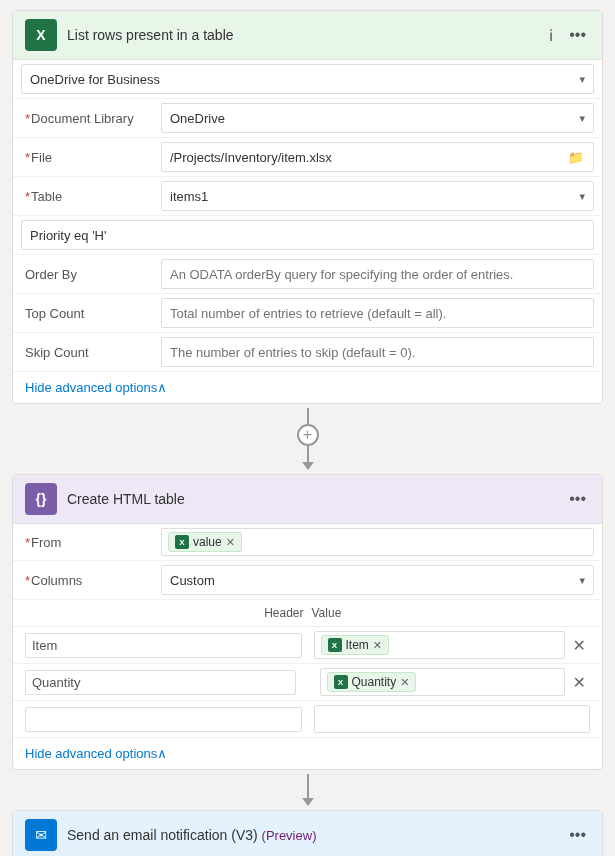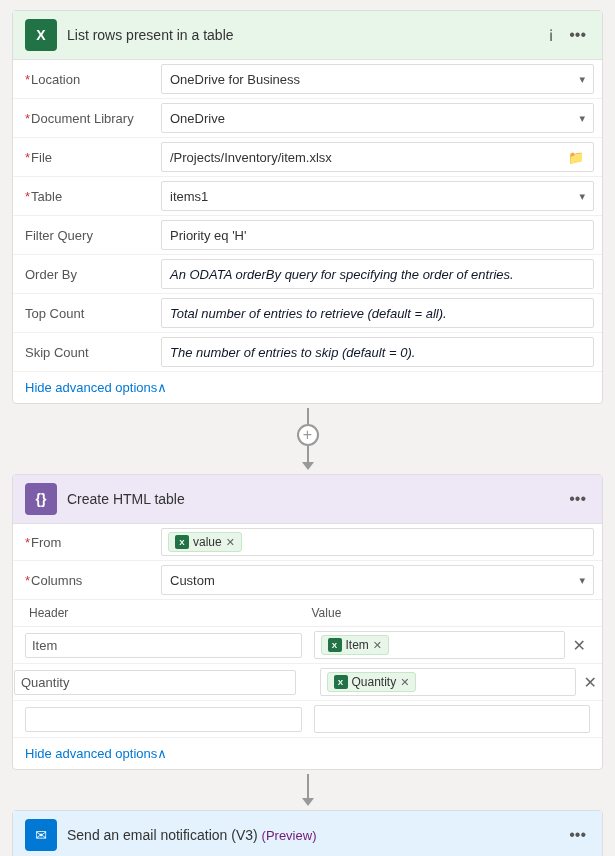--- a/index.html
+++ b/index.html
@@ -133,22 +133,21 @@
       font-size: 13px;
       background: #fff;
       color: #333;
       display: flex;
       align-items: center;
       justify-content: space-between;
       min-height: 30px;
     }
 
     .field-input.placeholder-style {
-      color: #0f172a;
-      font-style: italic;
+      color: #737373;
     }
 
     .field-input .chevron {
       color: #666;
       font-size: 11px;
     }
 
     .field-input .folder-icon {
       color: #666;
     }
@@ -202,20 +201,21 @@
       display: flex;
       padding: 4px 0;
       font-size: 12px;
       color: #555;
       border-bottom: 1px solid #eee;
     }
 
     .col-header-label {
       width: 50%;
       padding: 2px 4px;
+      text-align: right;
     }
 
     .col-header-value {
       width: 50%;
       padding: 2px 4px;
     }
 
     .col-label-input {
       border: 1px solid #ddd;
       border-radius: 2px;
@@ -294,23 +294,20 @@
     <div class="header-title">List rows present in a table</div>
     <div class="header-actions">
       <button class="info-btn">ℹ</button>
       <button class="more-btn">•••</button>
     </div>
   </div>
 
   <div class="card-body">
 
     <div class="field-row">
-      <div class="field-label">
-        <span class="required">*</span><span>Location</span>
-      </div>
       <div class="field-value">
         <div class="field-input">
           <span>OneDrive for Business</span>
           <span class="chevron">▾</span>
         </div>
       </div>
     </div>
 
     <div class="field-row">
       <div class="field-label">
@@ -342,23 +339,20 @@
       </div>
       <div class="field-value">
         <div class="field-input">
           <span>items1</span>
           <span class="chevron">▾</span>
         </div>
       </div>
     </div>
 
     <div class="field-row">
-      <div class="field-label">
-        <span>Filter Query</span>
-      </div>
       <div class="field-value">
         <div class="field-input">
           <span>Priority eq 'H'</span>
         </div>
       </div>
     </div>
 
     <div class="field-row">
       <div class="field-label">
         <span>Order By</span>
@@ -462,21 +456,21 @@
           <div class="value-tag">
             <div class="value-tag-icon">X</div>
             <span>Item</span>
             <span class="tag-close">✕</span>
           </div>
         </div>
         <button class="delete-row-btn">✕</button>
       </div>
     </div>
 
-    <div class="field-row" style="padding: 4px 1px; gap: 18px;">
+    <div class="field-row" style="padding: 4px 12px; gap: 18px;">
       <div style="flex:1; padding-right:6px;">
         <input class="col-label-input" type="text" value="Quantity" style="">
       </div>
       <div style="flex:1; display:flex; align-items:center; gap:4px;">
         <div class="tag-container">
           <div class="value-tag">
             <div class="value-tag-icon">X</div>
             <span>Quantity</span>
             <span class="tag-close">✕</span>
           </div>

